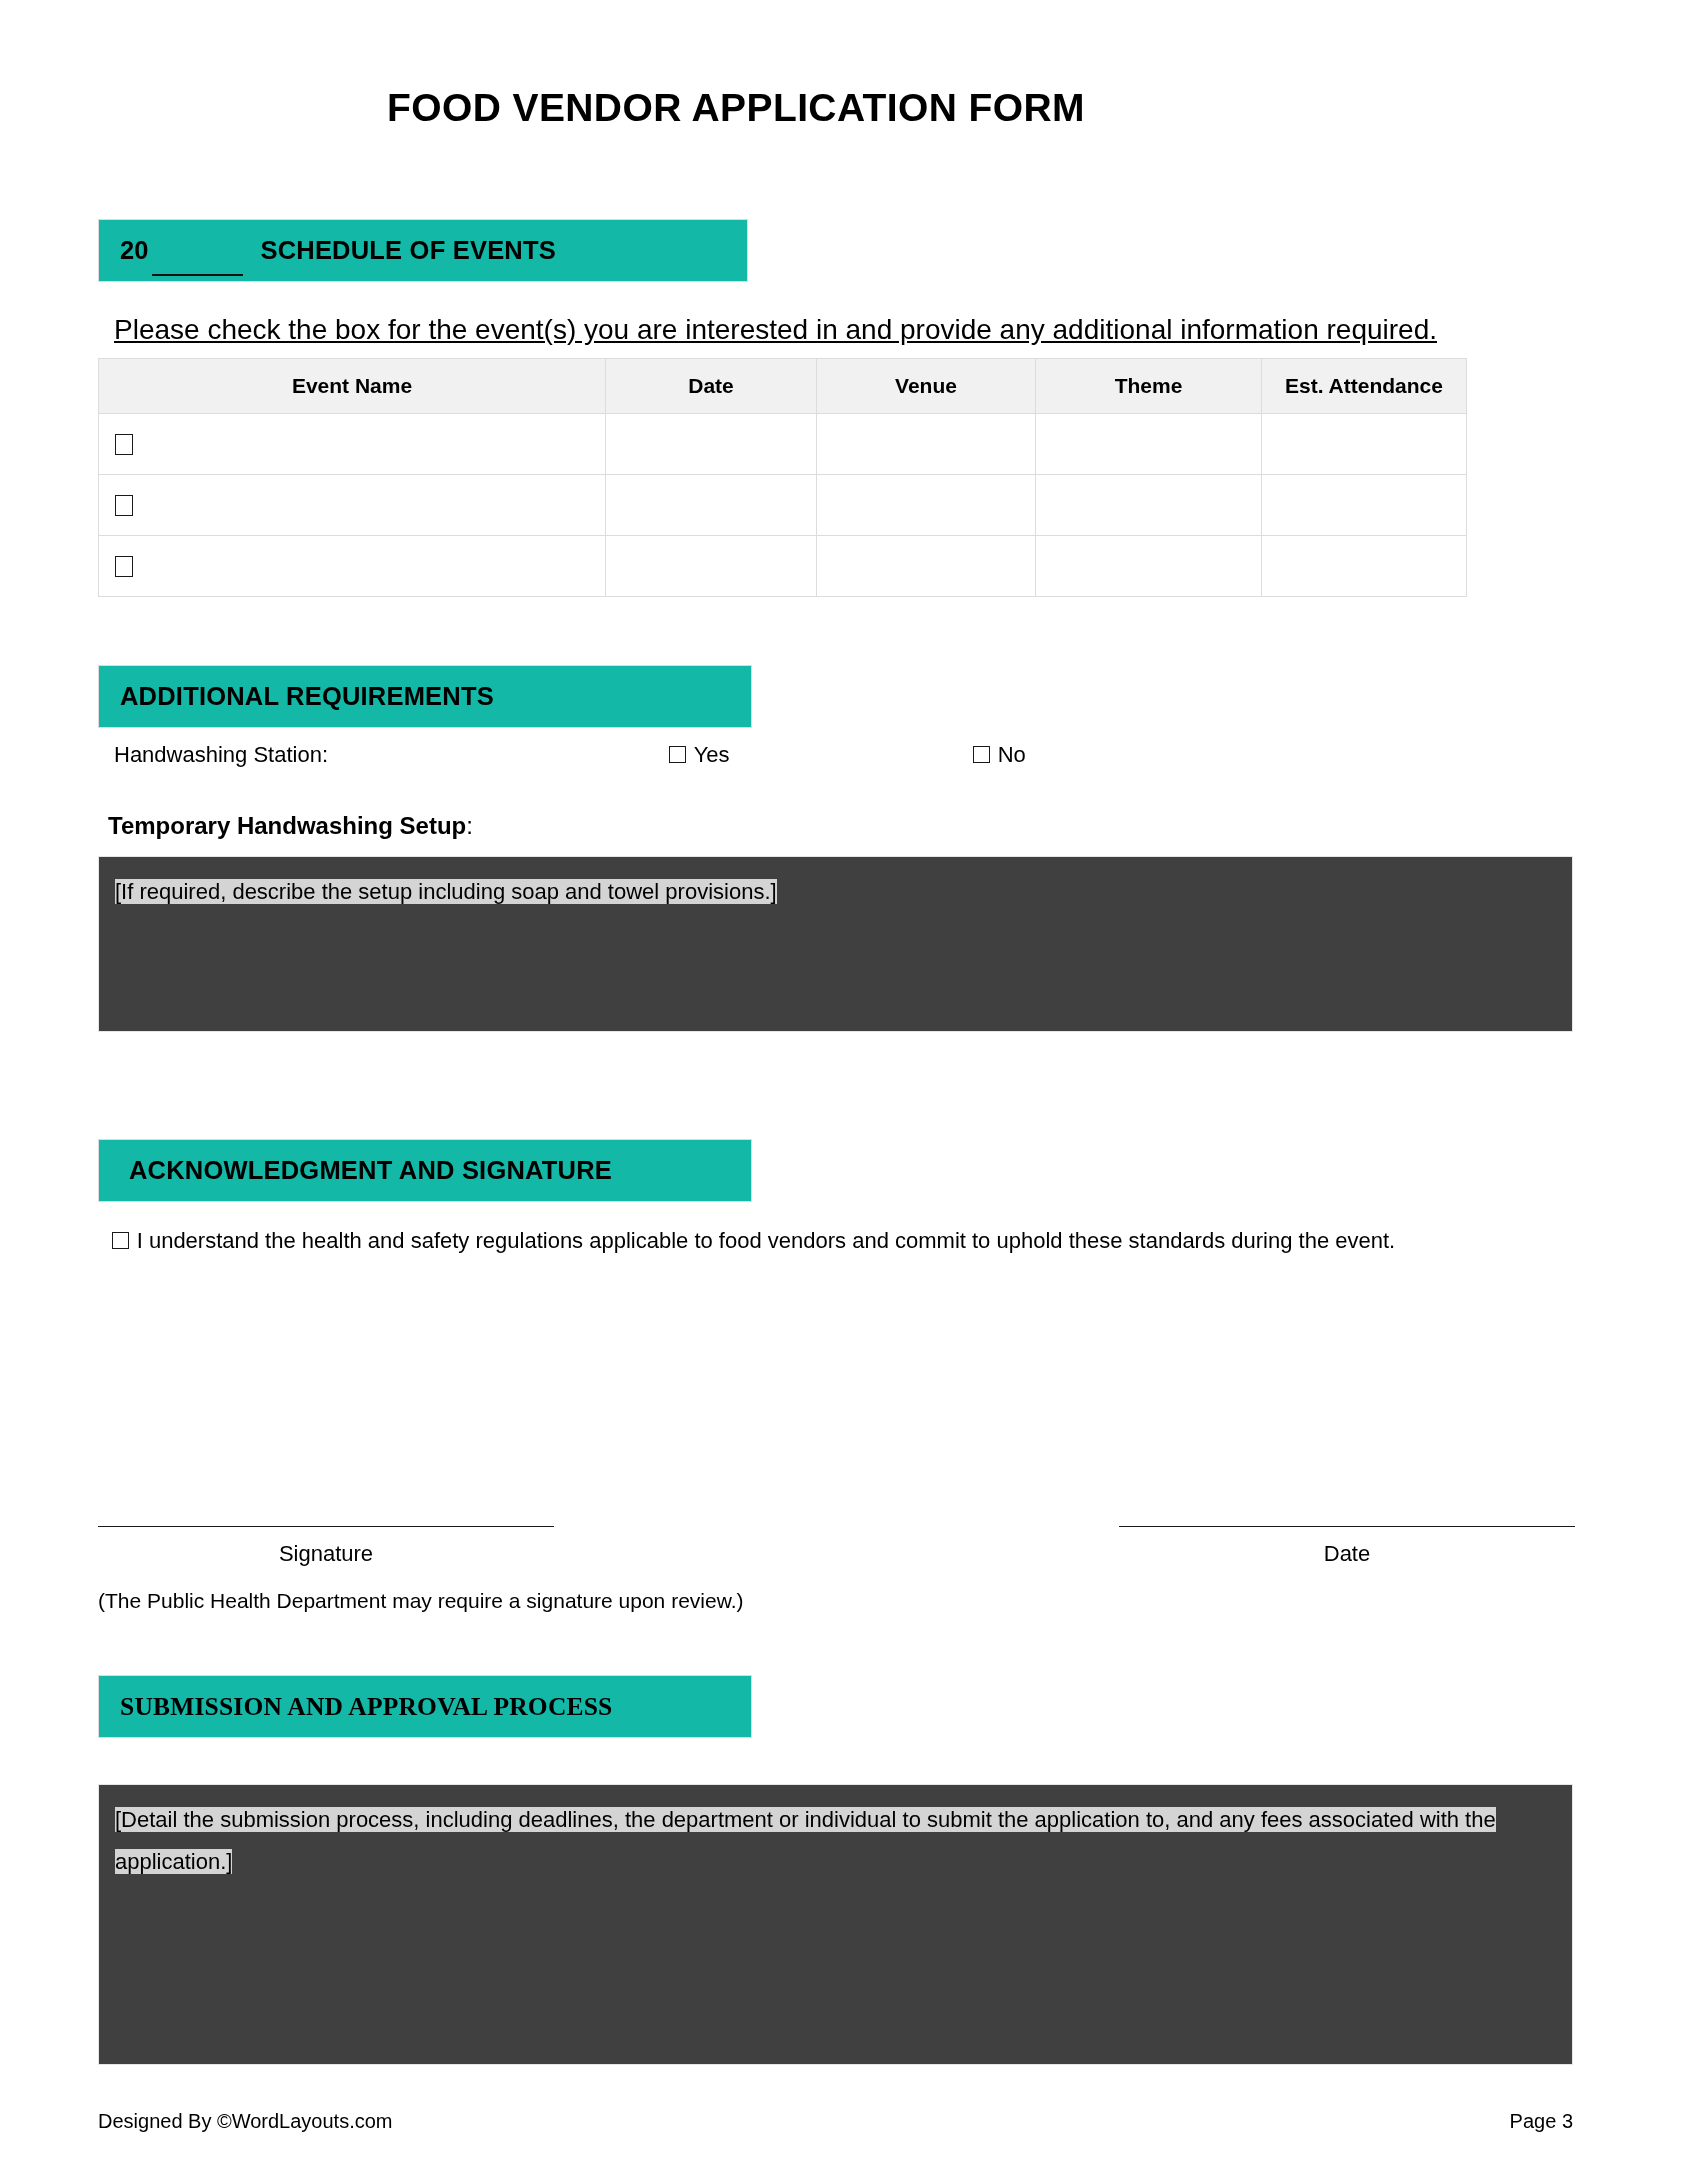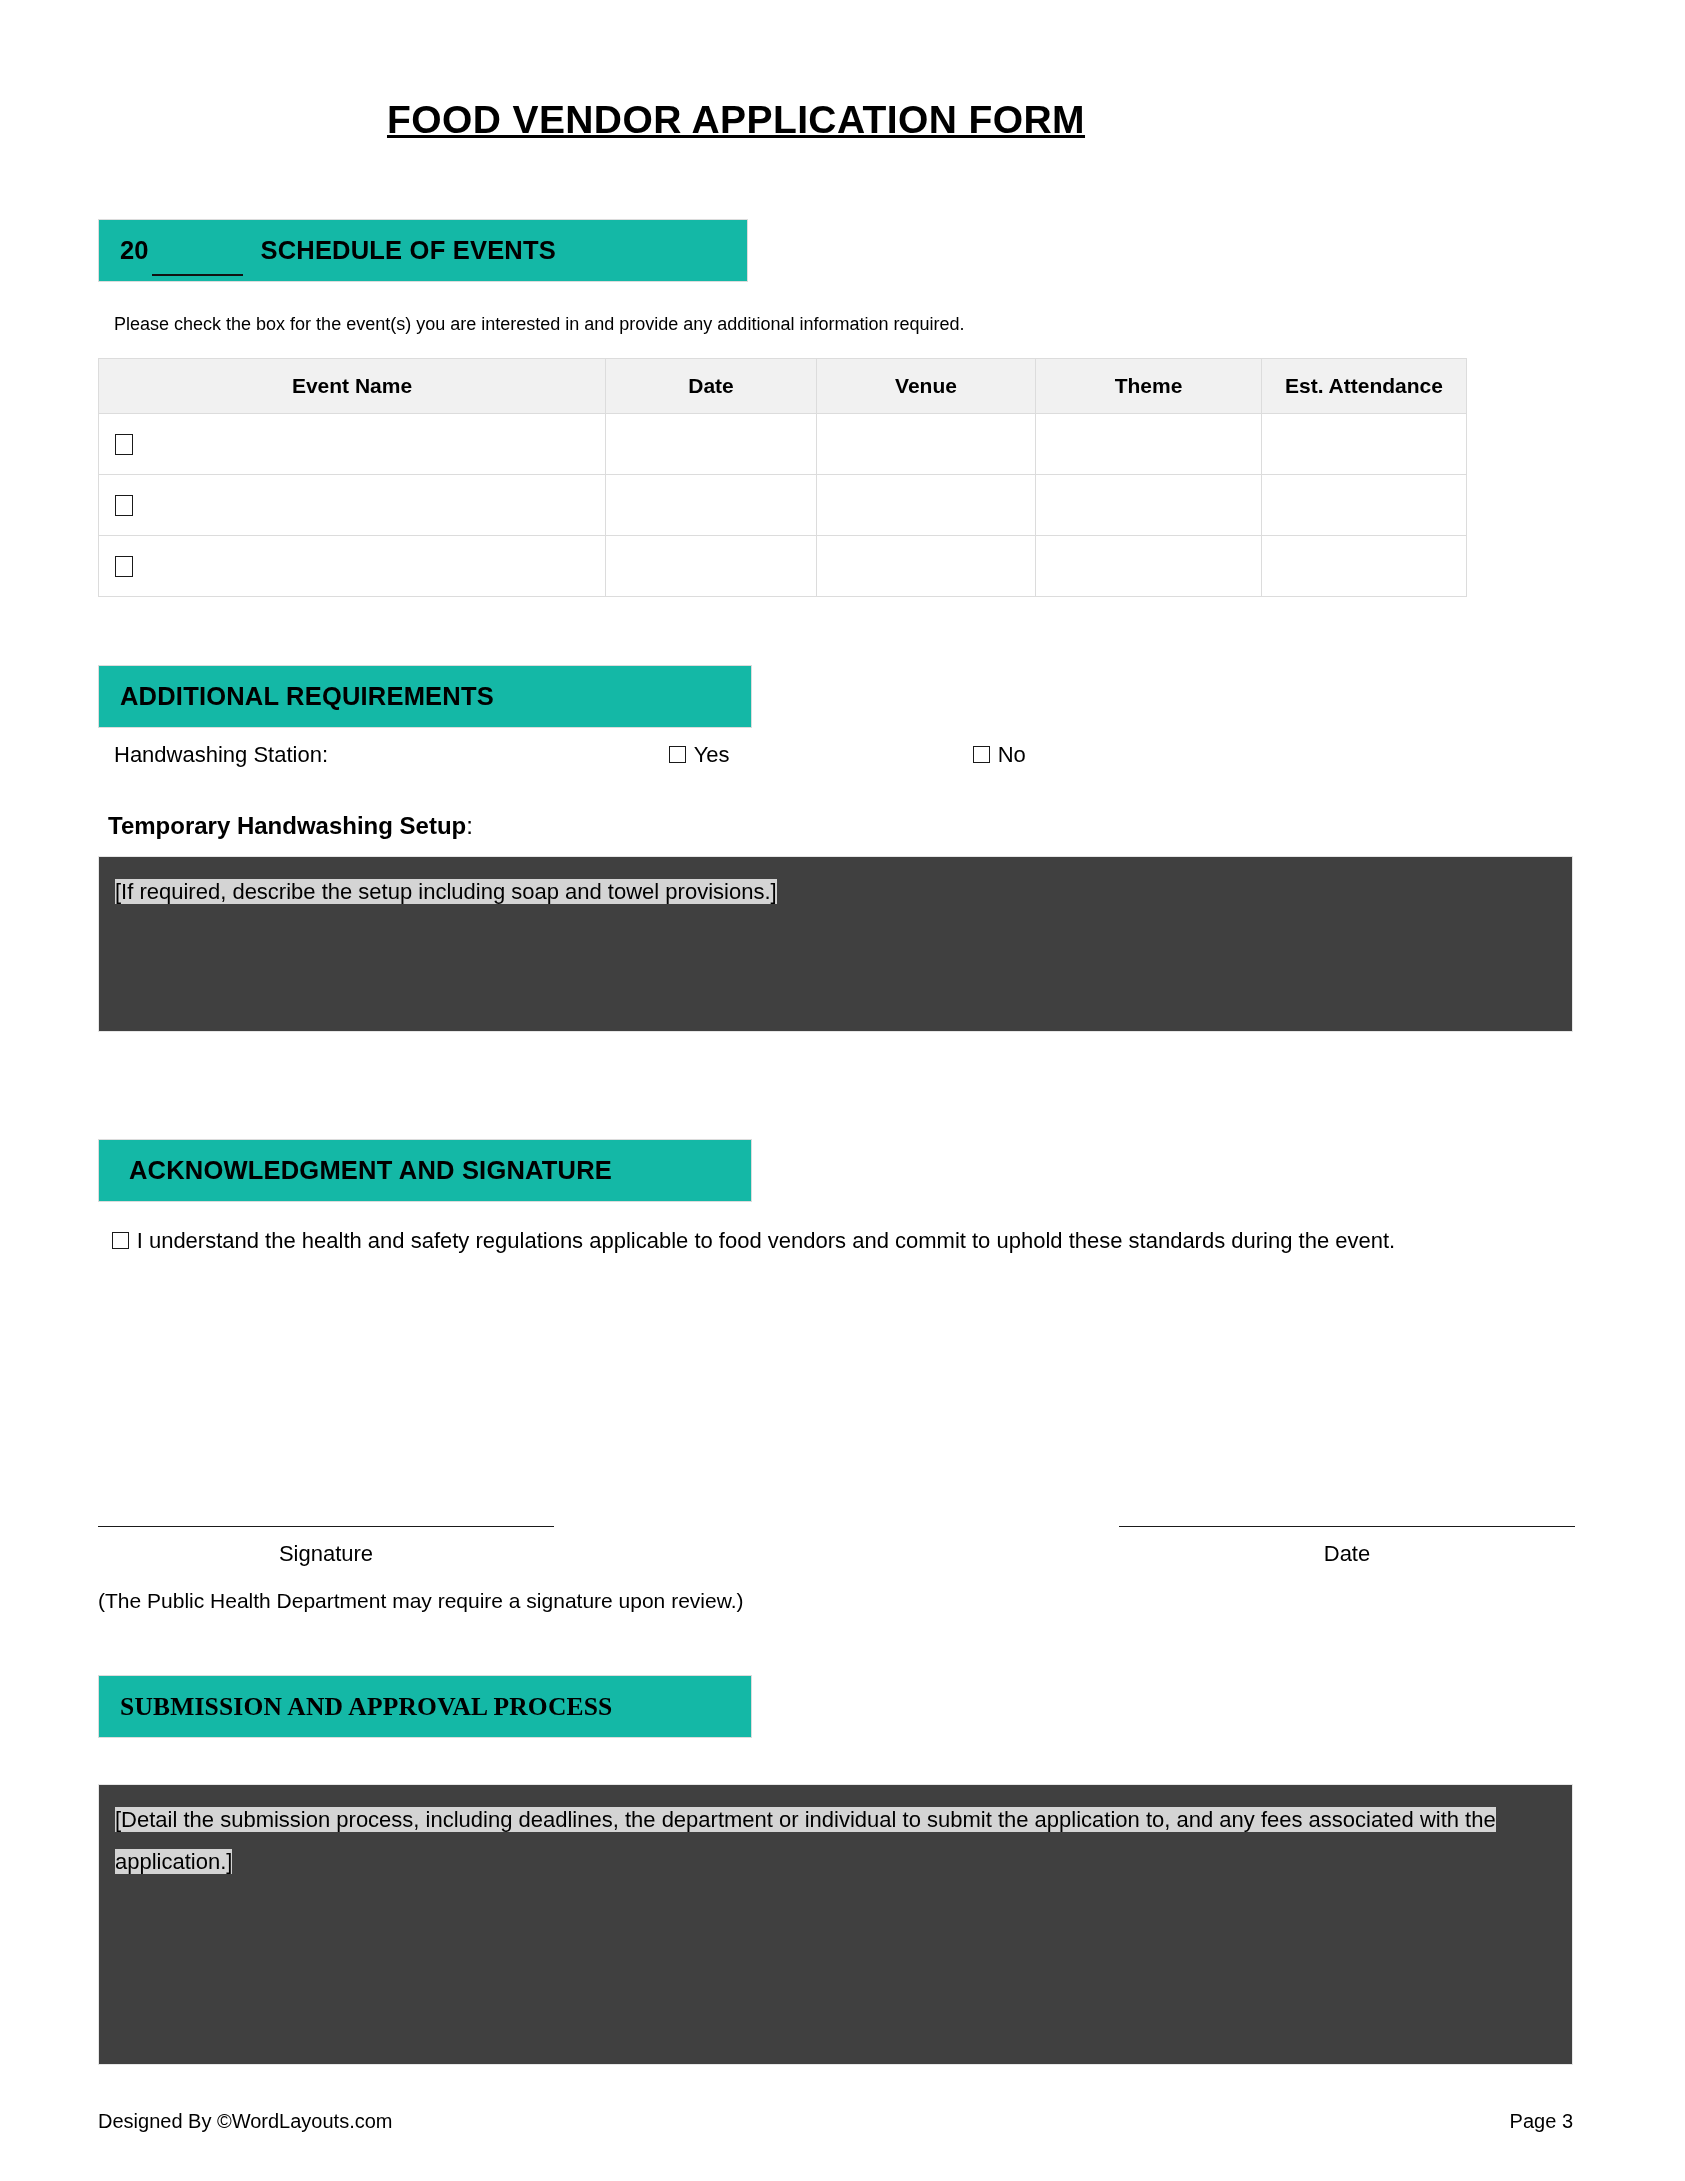--- a/index.html
+++ b/index.html
@@ -19,28 +19,27 @@
   .page {
     position: relative;
     width: 1685px;
     height: 2181px;
     box-sizing: border-box;
   }
 
   
   .doc-title {
     position: absolute;
-    top: 98px;
+    top: 86px;
     left: 0;
     width: 1472px;
     text-align: center;
     font-size: 39px;
     font-weight: bold;
     letter-spacing: 0.4px;
-    text-decoration: underline;
   }
 
   
   .section-bar {
     position: absolute;
     background: #14b8a6;
     border: 0.9px solid #dcdcdc;
     box-sizing: border-box;
     display: flex;
     align-items: center;
@@ -96,21 +95,22 @@
     width: 654px;
     font-family: Liberation Serif, serif;
   }
   #sec-submission .sec-title { padding-left: 21px; }
 
   
   .intro-line {
     position: absolute;
     left: 114px;
     top: 314px;
-    font-size: 18px;
+    font-size: 28px;
+    text-decoration: underline;
   }
 
   
   .events-table {
     position: absolute;
     left: 98px;
     top: 358px;
     width: 1369px;
     border-collapse: collapse;
     table-layout: fixed;

